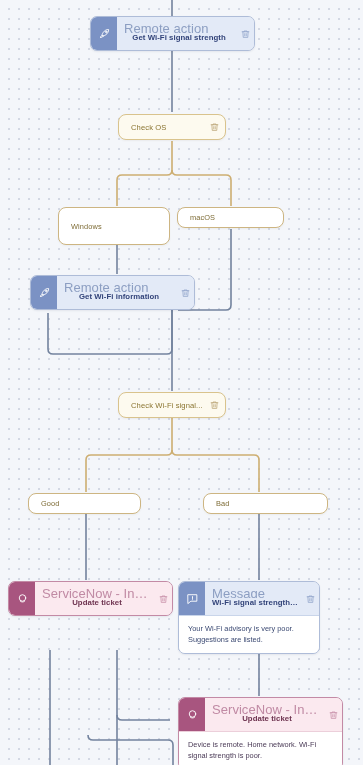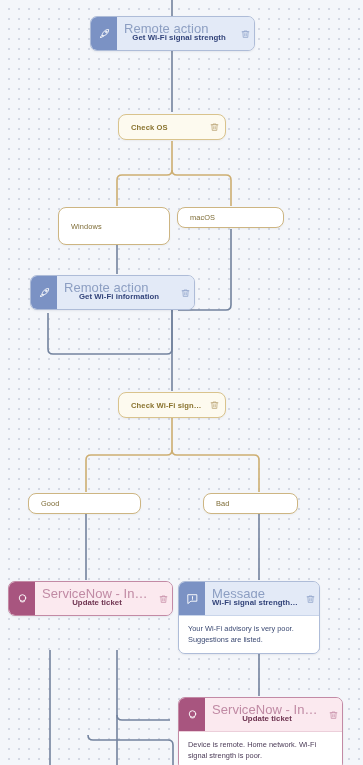--- a/index.html
+++ b/index.html
@@ -125,21 +125,21 @@
     display: flex;
     align-items: center;
     background: #fdfaef;
     border: 1px solid #d9c38d;
     border-radius: 8px;
     box-shadow: 0 1px 2px rgba(80,70,40,0.06);
   }
   .decision-label {
     flex: 1;
     font-size: 7.6px;
-    font-weight: bold;
+    font-weight: normal;
     color: #8a7430;
     padding-left: 12px;
     letter-spacing: 0.1px;
     white-space: nowrap;
     overflow: hidden;
     text-overflow: ellipsis;
   }
   .decision-del {
     width: 22px;
     min-width: 22px;
@@ -289,21 +289,21 @@
         <path d="M5 6l1 15h12l1-15"></path>
           <path d="M10 11v6M14 11v6"></path>
       </svg>
     </div>
   </div>
 
   <div class="node branch" style="left:28px; top:493px; width:113px; height:21px;">
     <div class="branch-label">Good</div>
   </div>
 
-  <div class="node branch" style="left:203px; top:493px; width:95px; height:21px;">
+  <div class="node branch" style="left:203px; top:493px; width:125px; height:21px;">
     <div class="branch-label">Bad</div>
   </div>
 
   <div class="node card pink" style="left:8px; top:581px; width:165px;">
     <div class="card-head">
       <div class="card-icon">
         <svg class="icon-svg" width="13" height="13" viewBox="0 0 24 24" fill="none" stroke="#ffffff" stroke-width="1.7" stroke-linecap="round" stroke-linejoin="round">
           <circle cx="12" cy="11" r="6"></circle>
           <path d="M8.5 17.5c2.2 1.2 4.8 1.2 7 0"></path>
         </svg>

